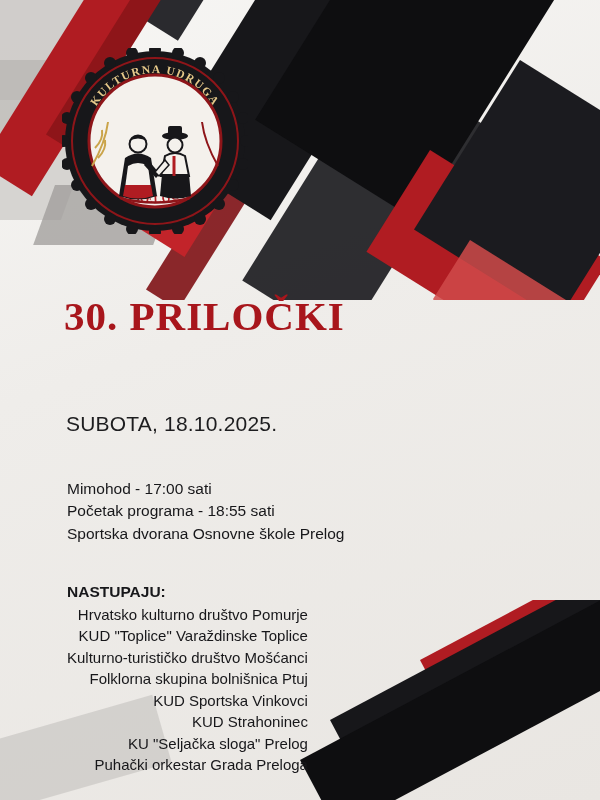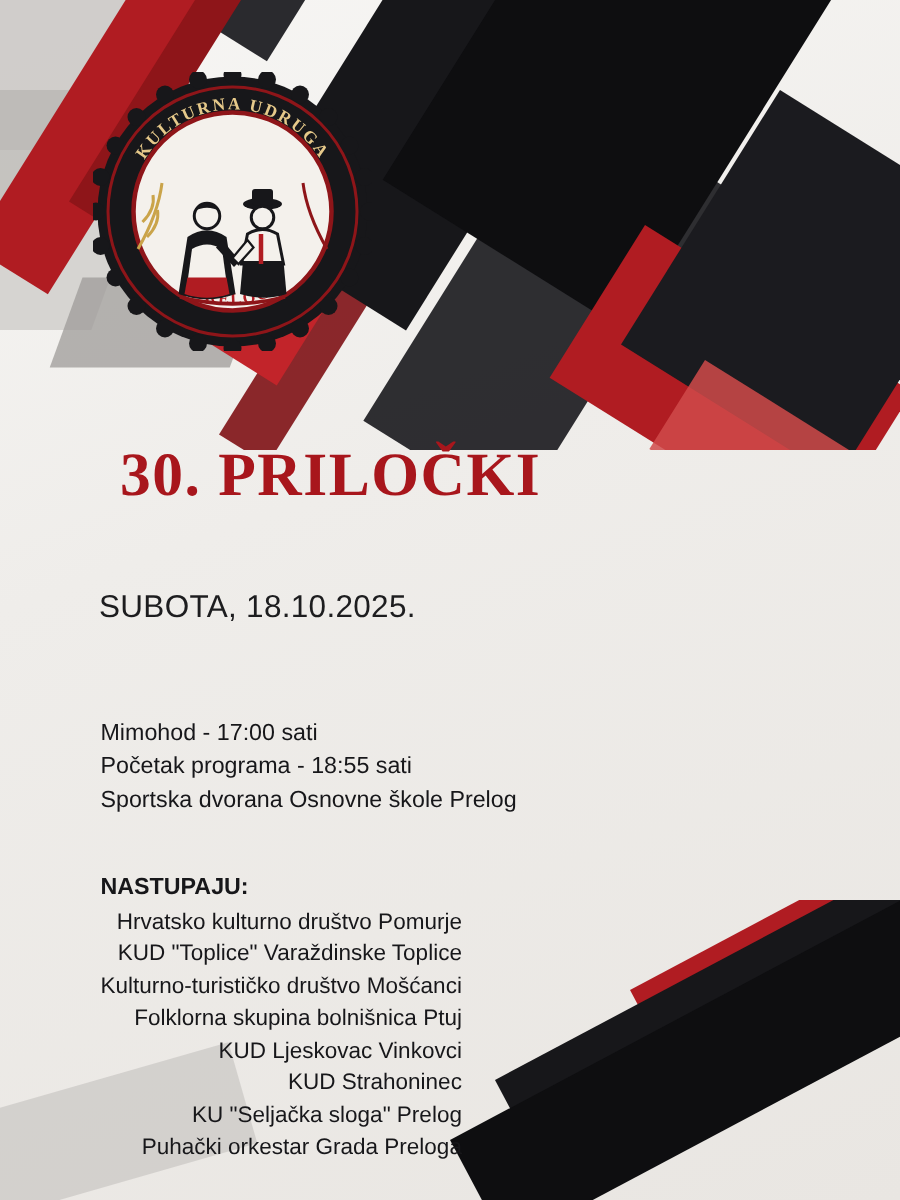--- a/index.html
+++ b/index.html
@@ -85,29 +85,28 @@
     top: 295px;
     width: 520px;
   }
   .title-line1, .title-line2 {
     color: #a8161c;
     font-family: "Liberation Serif", serif;
     font-weight: bold;
     letter-spacing: 1px;
     line-height: 1.06;
     white-space: nowrap;
-    margin-left: 16px;
   }
   .title-line1 { font-size: 41px; }
   .title-line2 { font-size: 41px; margin-top: 4px; }
 
   .subtitle {
     position: absolute;
     left: 66px;
-    top: 393px;
+    top: 412px;
     font-size: 21px;
     color: #1d1d1f;
     font-family: "Liberation Sans", sans-serif;
     letter-spacing: .2px;
   }
 
   .schedule {
     position: absolute;
     left: 67px;
     top: 478px;
@@ -264,20 +263,20 @@
     <div>Sportska dvorana Osnovne škole Prelog</div>
   </div>
 
   <div class="performers">
     <div class="performers-heading">NASTUPAJU:</div>
     <ul class="performers-list">
       <li>Hrvatsko kulturno društvo Pomurje</li>
       <li>KUD "Toplice" Varaždinske Toplice</li>
       <li>Kulturno-turističko društvo Mošćanci</li>
       <li>Folklorna skupina bolnišnica Ptuj</li>
-      <li>KUD Ljeskovac Vinkovci</li>
+      <li>KUD Sportska Vinkovci</li>
       <li>KUD Strahoninec</li>
       <li>KU "Seljačka sloga" Prelog</li>
       <li>Puhački orkestar Grada Preloga</li>
     </ul>
   </div>
 
 </div>
 
 </body></html>

